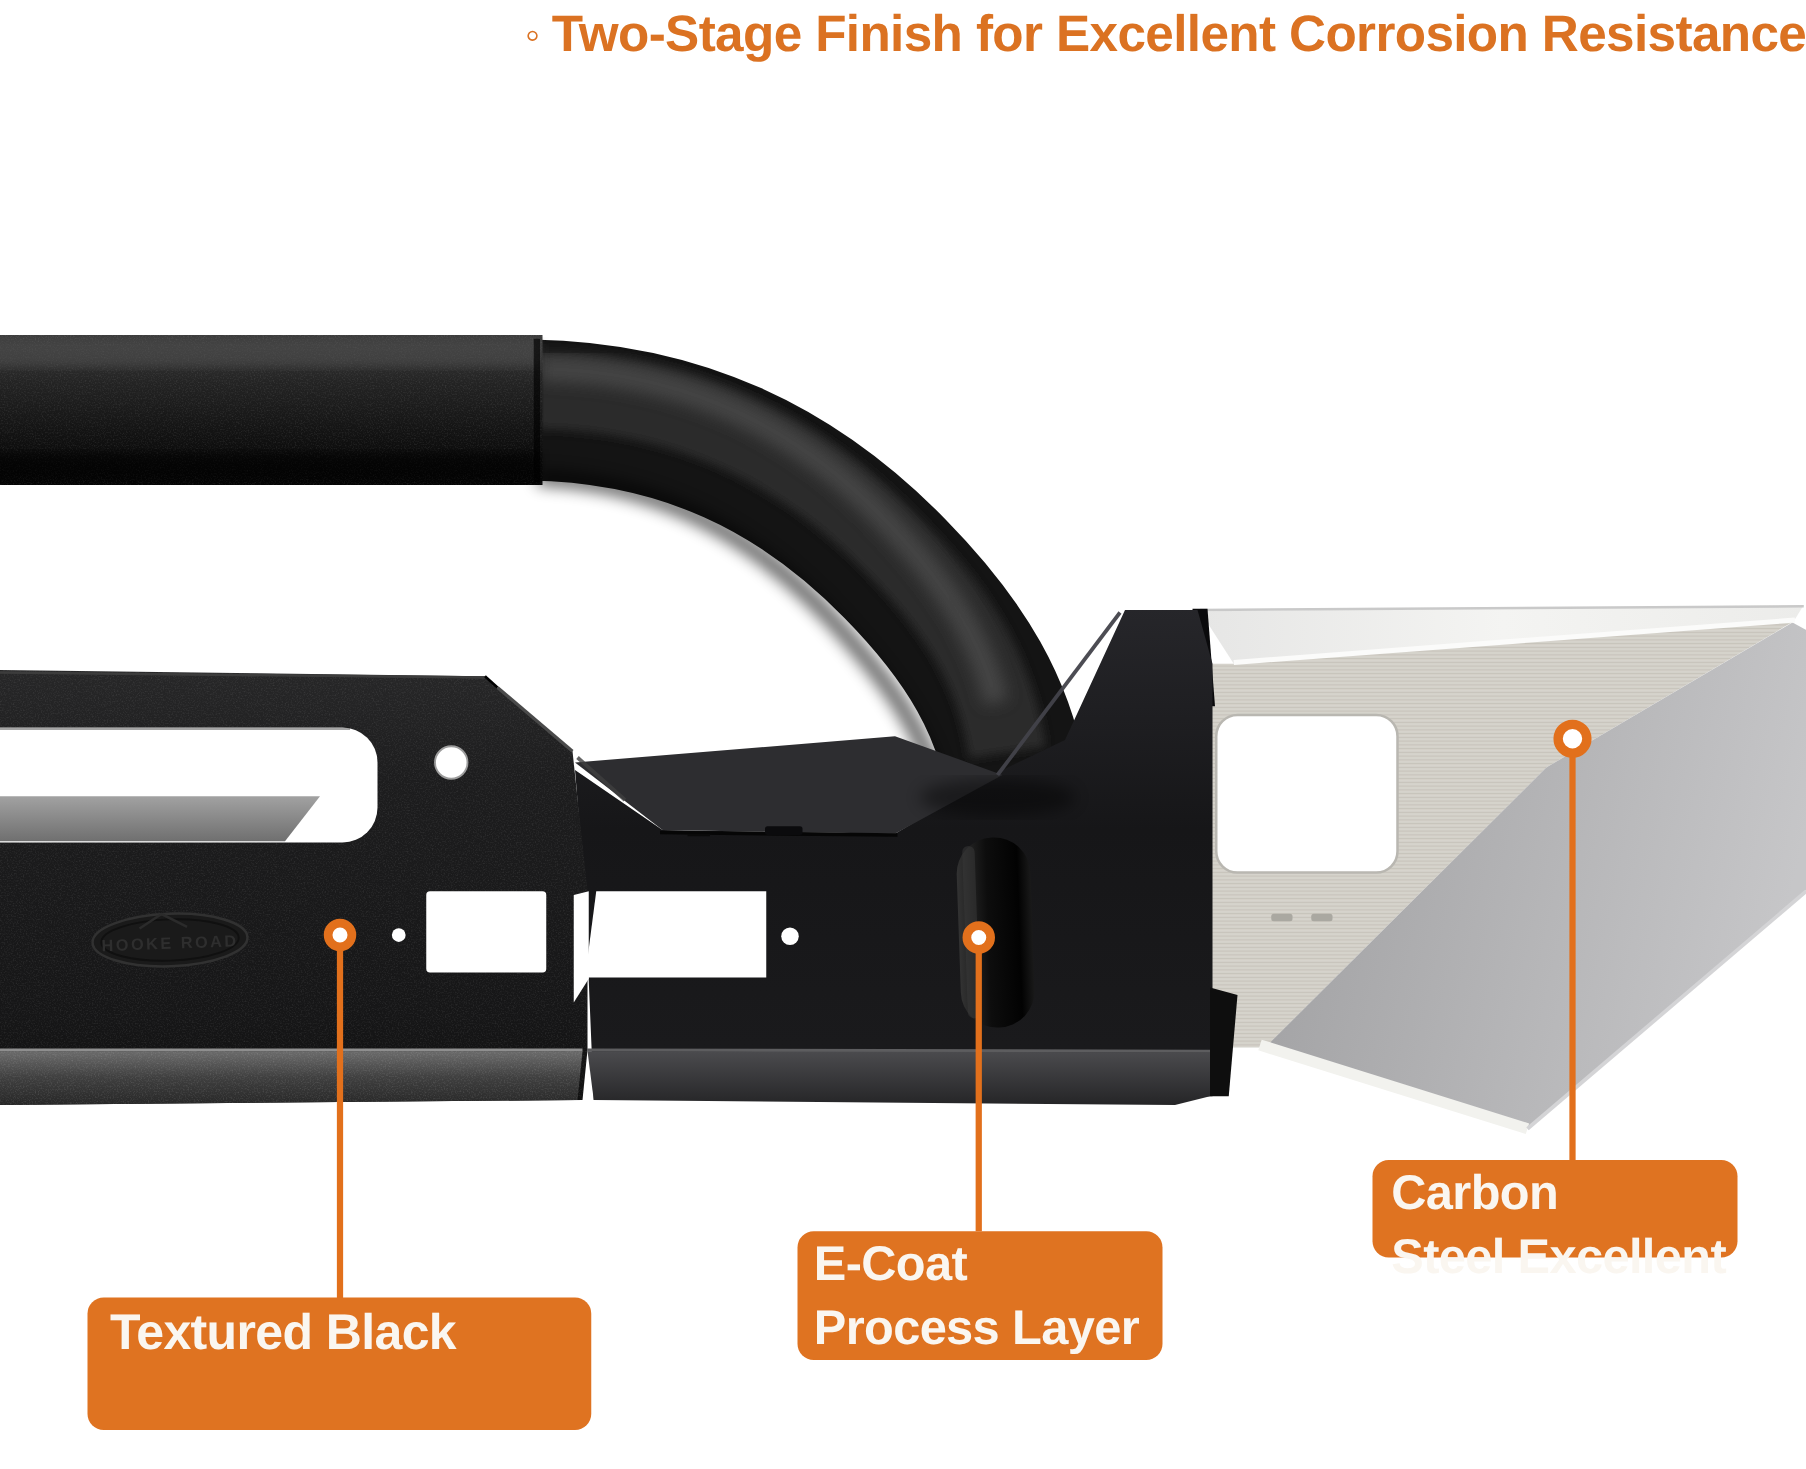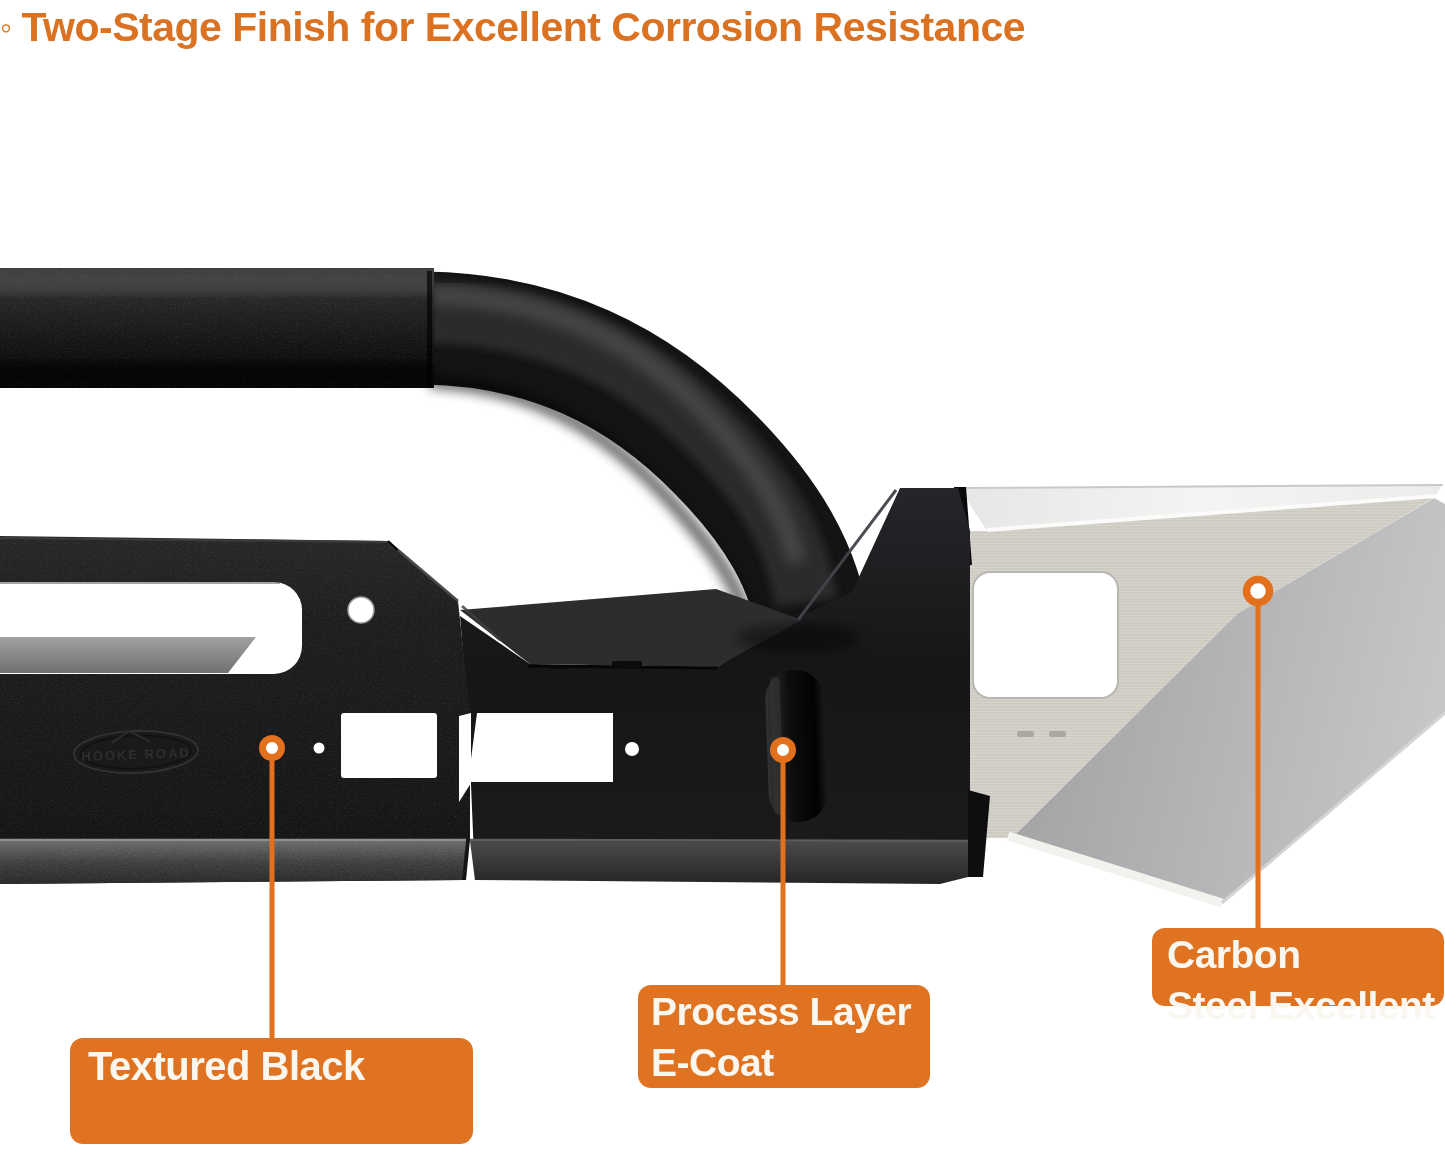--- a/index.html
+++ b/index.html
@@ -1,29 +1,29 @@
 <!DOCTYPE html>
 <html><head>
 <meta charset="utf-8">
 <style>
   html,body{margin:0;padding:0;background:#ffffff;}
   body{width:1445px;height:1175px;position:relative;overflow:hidden;
        font-family:"Liberation Sans","DejaVu Sans",sans-serif;}
   .stage{position:absolute;inset:0;width:1445px;height:1175px;}
-  .title{position:absolute;top:4px;left:0;width:1445px;text-align:left;
+  .title{position:absolute;top:4px;left:0;width:1445px;text-align:right;
          font-size:41px;font-weight:bold;color:#DB7222;letter-spacing:-0.5px;
          white-space:nowrap;}
   .title .bullet{font-size:34px;vertical-align:2px;margin-right:10px;}
   svg.scene{position:absolute;left:0;top:0;width:1445px;height:1175px;display:block;}
   .callout{position:absolute;background:#DF7321;color:#FAF6F0;font-weight:bold;
            border-radius:13px;line-height:1.3;letter-spacing:-0.5px;}
   .callout .line{white-space:nowrap;}
   .c1{left:70px;top:1038px;width:403px;height:106px;font-size:40px;padding:2px 0 0 18px;box-sizing:border-box;}
   .c2{left:638px;top:985px;width:292px;height:103px;font-size:39px;padding:2px 0 0 13px;box-sizing:border-box;}
-  .c3{left:1152px;top:928px;width:292px;height:78px;font-size:39px;padding:2px 0 0 15px;box-sizing:border-box;}
+  .c3{left:1098px;top:928px;width:292px;height:78px;font-size:39px;padding:2px 0 0 15px;box-sizing:border-box;}
 </style>
 </head>
 <body>
 
 <div class="stage">
 
   <div class="title">
     <span class="bullet">◦</span><span>Two-Stage Finish for Excellent Corrosion Resistance</span>
   </div>
 
@@ -197,21 +197,21 @@
       <circle cx="272" cy="748" r="9.5" fill="#ffffff" stroke-width="7"></circle>
       <circle cx="783" cy="750" r="9.5" fill="#ffffff" stroke-width="7"></circle>
       <circle cx="1258" cy="591" r="11.5" fill="#ffffff" stroke-width="7.5"></circle>
     </g>
   </svg>
 
   <div class="callout c1">
     <div class="line">Textured Black</div>
   </div>
   <div class="callout c2">
+    <div class="line">E-Coat</div>
     <div class="line">Process Layer</div>
-    <div class="line">E-Coat</div>
   </div>
   <div class="callout c3">
     <div class="line">Carbon</div>
     <div class="line">Steel Excellent</div>
   </div>
 
 </div>
 
 </body></html>

